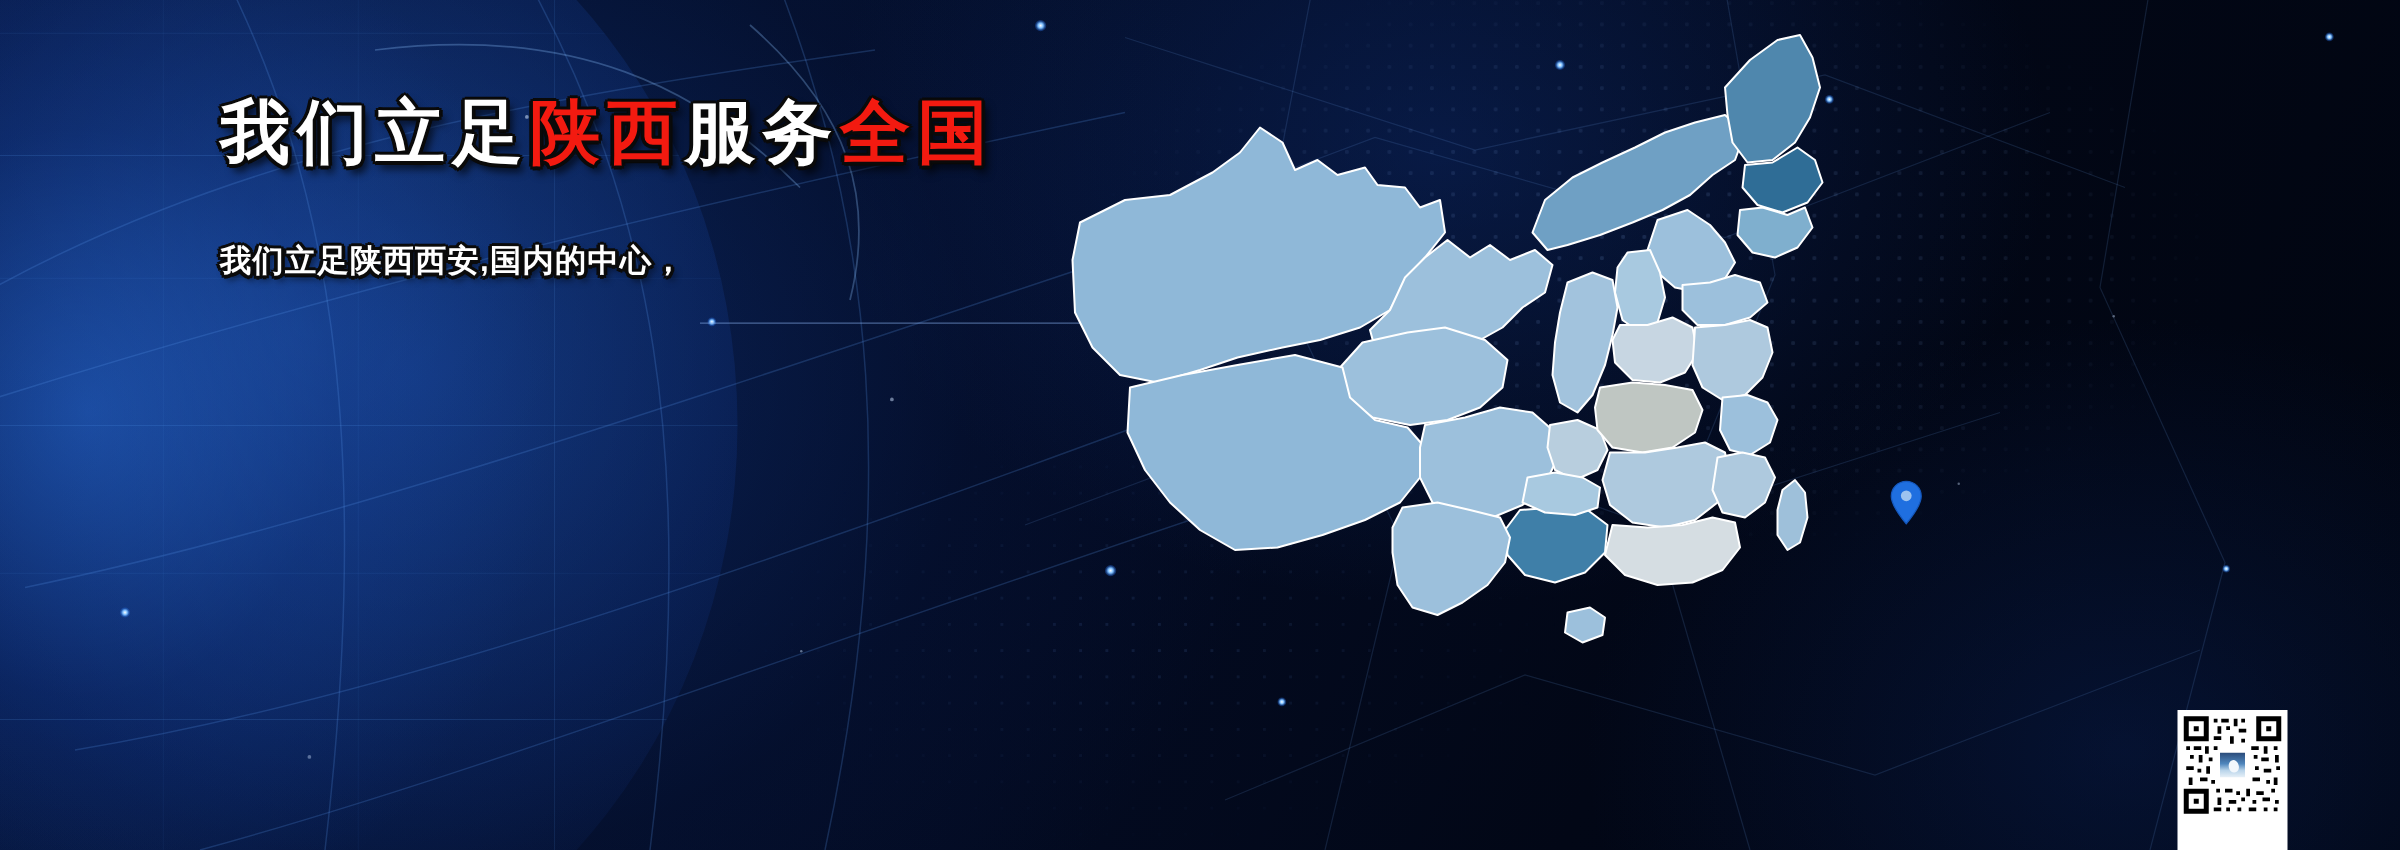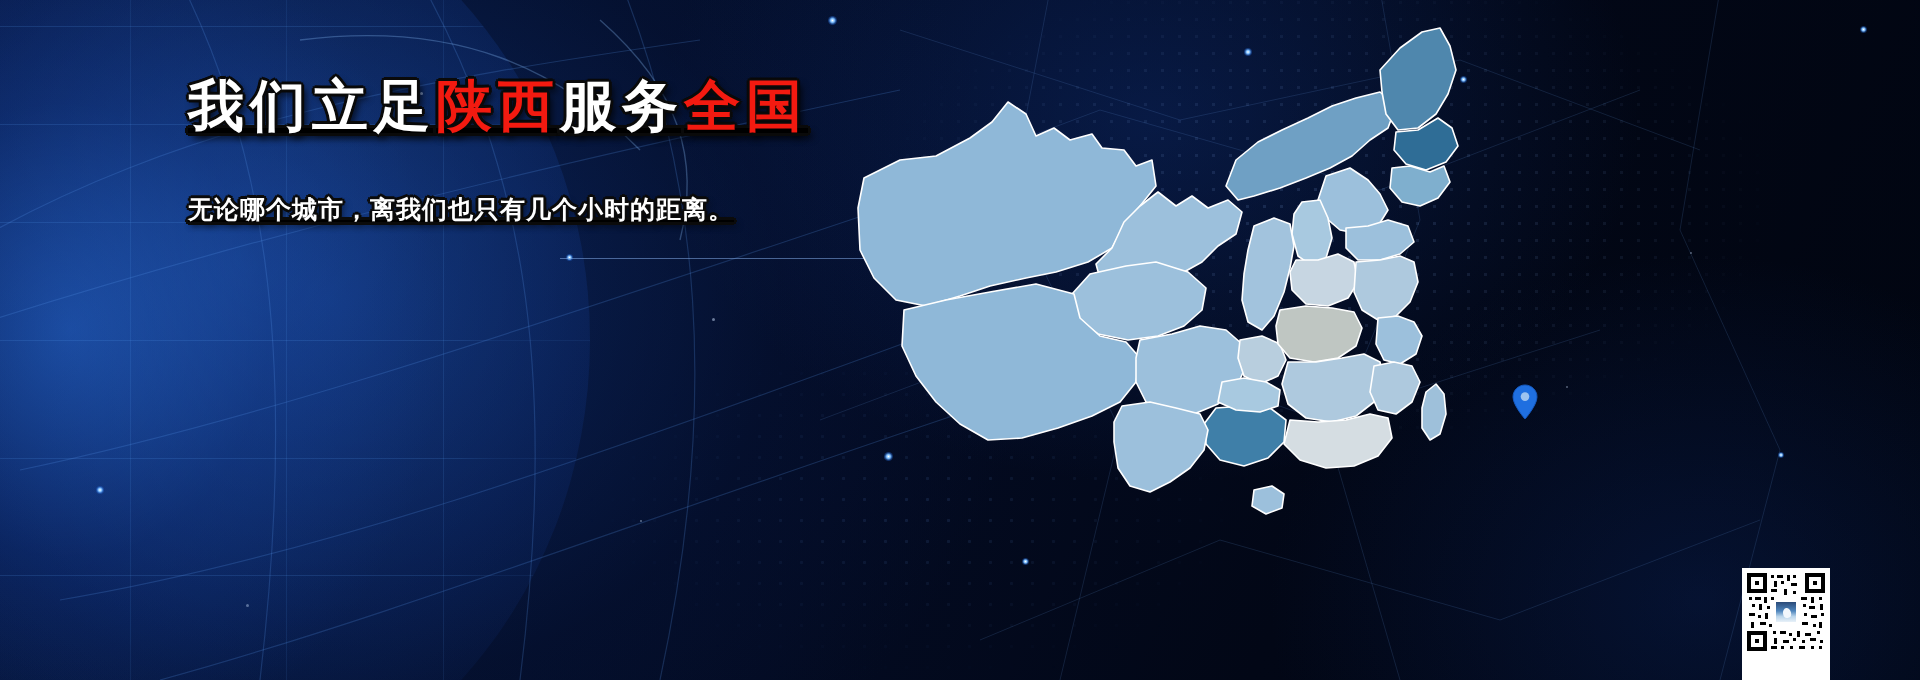--- a/index.html
+++ b/index.html
@@ -48,21 +48,21 @@
     opacity:.85;
   }
   .halftone2{
     position:absolute;left:560px;top:300px;width:900px;height:420px;
     background-image:radial-gradient(rgba(120,170,255,.12) 1.4px, rgba(0,0,0,0) 1.5px);
     background-size:21px 21px;
     -webkit-mask-image:radial-gradient(ellipse 420px 220px at 40% 50%, #000 0%, rgba(0,0,0,0) 80%);
     mask-image:radial-gradient(ellipse 420px 220px at 40% 50%, #000 0%, rgba(0,0,0,0) 80%);
   }
   
-  .copy{position:absolute;left:188px;top:78px;width:720px;text-decoration:underline;}
+  .copy{position:absolute;left:176px;top:78px;width:720px;}
   .headline{
     font-size:56px;line-height:1;letter-spacing:6px;font-weight:bold;
     color:#ffffff;white-space:nowrap;
     text-shadow:
       -2px -2px 0 #0a0a0a, 2px -2px 0 #0a0a0a, -2px 2px 0 #0a0a0a, 2px 2px 0 #0a0a0a,
       0 3px 0 #0a0a0a, 3px 0 0 #0a0a0a, 0 -3px 0 #0a0a0a, -3px 0 0 #0a0a0a,
       4px 5px 7px rgba(0,0,0,.85);
   }
   .headline .hl{color:#f31a10;}
   .body{margin-top:52px;}
@@ -172,21 +172,21 @@
     <span class="dot" style="left:990px;top:176px;width:2px;height:2px;opacity:.4;"></span>
   </div>
 
   <div class="divider"></div>
 
   <div class="copy">
     <div class="headline">
       <span>我们立足</span><span class="hl">陕西</span><span>服务</span><span class="hl">全国</span>
     </div>
     <div class="body">
-      <div class="bline">无论哪个城市，离我们也只有几个小时的距离。</div>
+      <div class="bline">我们立足陕西西安,国内的中心，</div>
     </div>
   </div>
 
   <div class="map">
     <svg viewBox="0 0 680 560" preserveAspectRatio="none">
 
       <path class="prov" fill="#8fb8d8" d="M18,198 L24,168 L60,150 L96,146 L130,128 L152,112 L168,92 L186,104 L196,126 L214,118 L230,130 L252,124 L262,138 L284,140 L296,156 L312,150 L316,176 L300,196 L286,212 L272,238 L248,252 L216,262 L186,268 L150,276 L120,286 L86,296 L56,290 L34,268 L20,240 Z"></path>
 
       <path class="prov" fill="#9cc0dc" d="M284,212 L300,196 L318,182 L336,196 L352,186 L368,198 L388,190 L402,202 L396,224 L378,236 L362,252 L344,262 L328,280 L310,296 L292,306 L274,294 L262,276 L256,254 L272,238 Z"></path>
 

